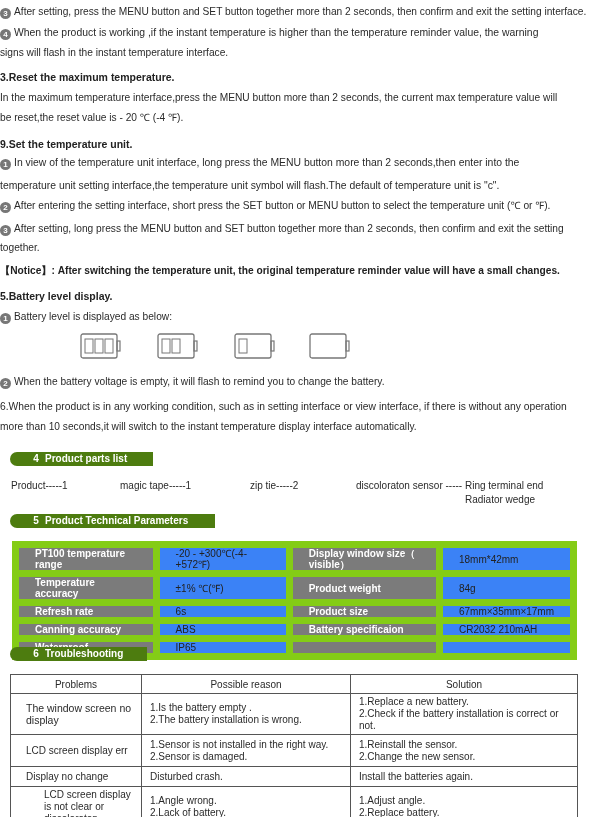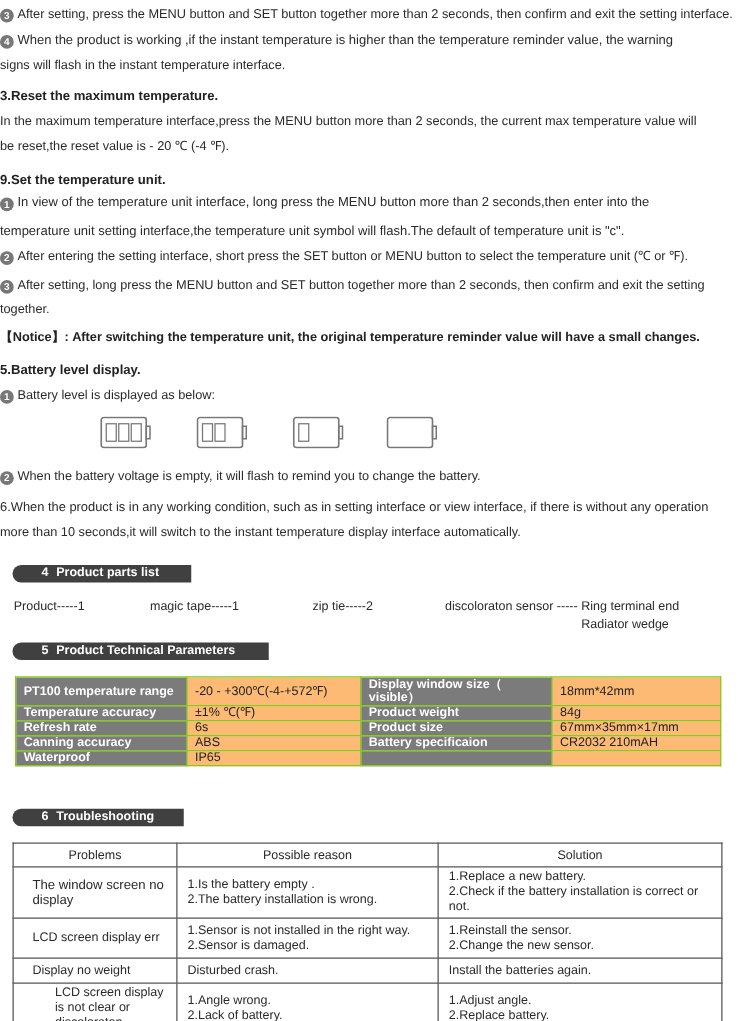--- a/index.html
+++ b/index.html
@@ -1,29 +1,29 @@
 <!DOCTYPE html>
 <html><head>
 <meta charset="utf-8">
 <style>
   html,body{margin:0;padding:0;background:#fff;}
   body{width:600px;height:817px;overflow:hidden;position:relative;font-family:"Liberation Sans",sans-serif;color:#2a2a2a;font-size:10.2px;}
   .line{position:absolute;left:0;white-space:nowrap;line-height:14px;}
   .num{display:inline-block;width:11px;height:11px;border-radius:50%;background:#777;color:#fff;font-size:8px;font-weight:bold;text-align:center;line-height:11px;vertical-align:-1px;margin-right:3px;}
   .h{font-weight:bold;font-size:10.5px;color:#222;}
   .notice{font-weight:bold;color:#222;text-align:right;}
-  .badge{position:absolute;left:10px;height:14px;background:#404040;color:#fff;font-weight:bold;font-size:10px;line-height:14px;padding:0 8px 0 17px;border-radius:7px 0 0 7px;}
+  .badge{position:absolute;left:10px;height:14px;background:#4d7c0f;color:#fff;font-weight:bold;font-size:10px;line-height:14px;padding:0 8px 0 17px;border-radius:7px 0 0 7px;}
   .badge .bn{display:inline-block;width:18px;text-align:center;}
   .batt{position:absolute;top:333px;width:42px;height:26px;}
   .parts{position:absolute;top:480px;font-size:10px;}
   table{border-collapse:collapse;position:absolute;}
   .spec{left:12px;top:541px;width:565px;font-size:10px;}
-  .spec td{border:1px solid #84cc16;height:11px;padding:0 6px;line-height:11px;}
+  .spec td{border:7px solid #84cc16;height:11px;padding:0 16px;line-height:11px;}
   .spec td.k{background:#7b7b7b;color:#fff;font-weight:bold;}
-  .spec td.v{background:#fdba74;color:#222;}
+  .spec td.v{background:#3b82f6;color:#222;}
   .trouble{left:10px;top:674px;width:568px;font-size:10px;}
   .trouble td{border:1px solid #555;padding:2px 8px;line-height:12px;vertical-align:middle;}
   .trouble th{border:1px solid #555;font-weight:normal;height:16px;font-size:10px;}
 </style>
 </head>
 <body>
 
 <div class="line" style="top:5px"><span class="num">3</span><span>After setting, press the MENU button and SET button together more than 2 seconds, then confirm and exit the setting interface.</span></div>
 <div class="line" style="top:26px;font-size:10.4px"><span class="num">4</span><span>When the product is working ,if the instant temperature is higher than  the temperature reminder value, the warning</span></div>
 <div class="line" style="top:46px">signs will flash in the instant temperature interface.</div>
@@ -132,21 +132,21 @@
 2.Check if the battery installation is correct or not.</td>
       </tr>
   <tr style="height:32px">
         <td style="padding-left:15px">LCD screen display err</td>
         <td style="white-space:pre-line">1.Sensor is not installed in the right way.
 2.Sensor is damaged.</td>
         <td style="white-space:pre-line">1.Reinstall the sensor.
 2.Change the new sensor.</td>
       </tr>
   <tr style="height:20px">
-        <td style="padding-left:15px">Display no weight</td>
+        <td style="padding-left:15px">Display no change</td>
         <td>Disturbed crash.</td>
         <td>Install the batteries again.</td>
       </tr>
   <tr style="height:32px">
         <td style="padding-left:33px">LCD screen display is not clear or discoloraton</td>
         <td style="white-space:pre-line">1.Angle wrong.
 2.Lack of battery.</td>
         <td style="white-space:pre-line">1.Adjust angle.
 2.Replace battery.</td>
       </tr>

